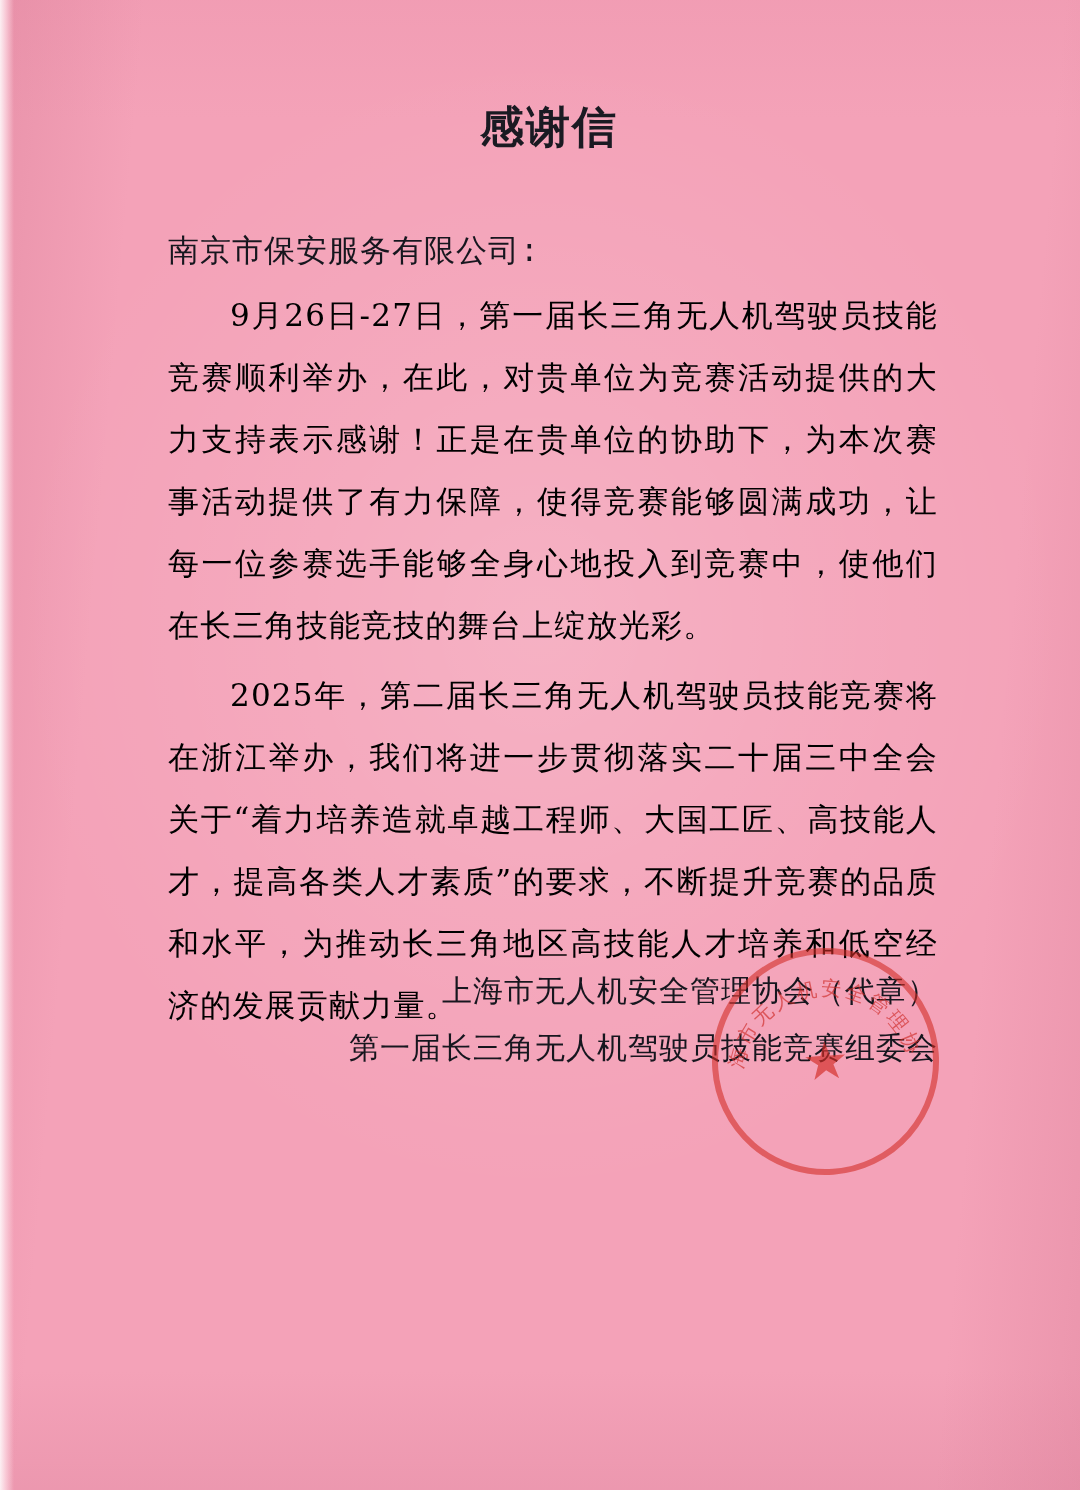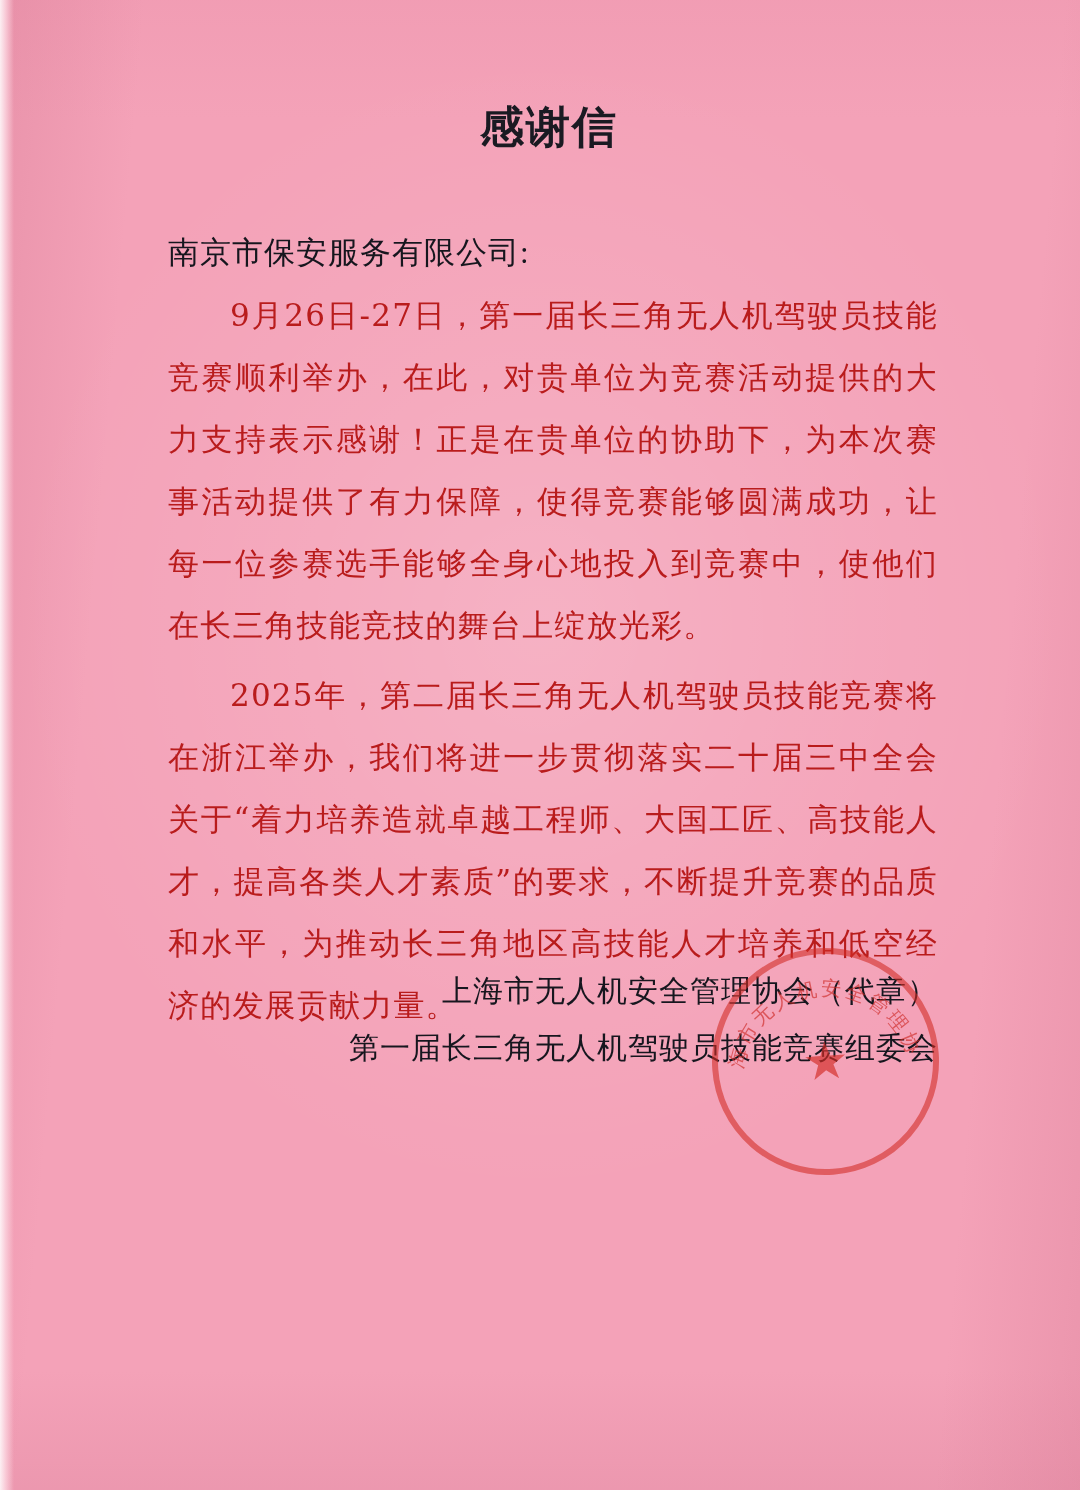--- a/index.html
+++ b/index.html
@@ -52,29 +52,29 @@
     position: absolute;
     top: 222px;
     left: 168px;
     width: 770px;
   }
   .salutation {
     font-size: 31px;
     line-height: 62px;
     color: #16161e;
     letter-spacing: 1px;
-    font-family: Liberation Serif, serif;
+    font-family: Liberation Mono, monospace;
   }
   p.para {
     margin: 0;
     font-size: 31px;
     line-height: 62px;
     letter-spacing: 1.2px;
     text-indent: 62px;
-    color: #b91c1c;
+    color: #000000;
     text-align: justify;
     text-justify: inter-character;
     font-family: "DejaVu Serif", serif;
   }
   p.para.second {
     margin-top: 8px;
   }
   .signature {
     position: absolute;
     top: 962px;

